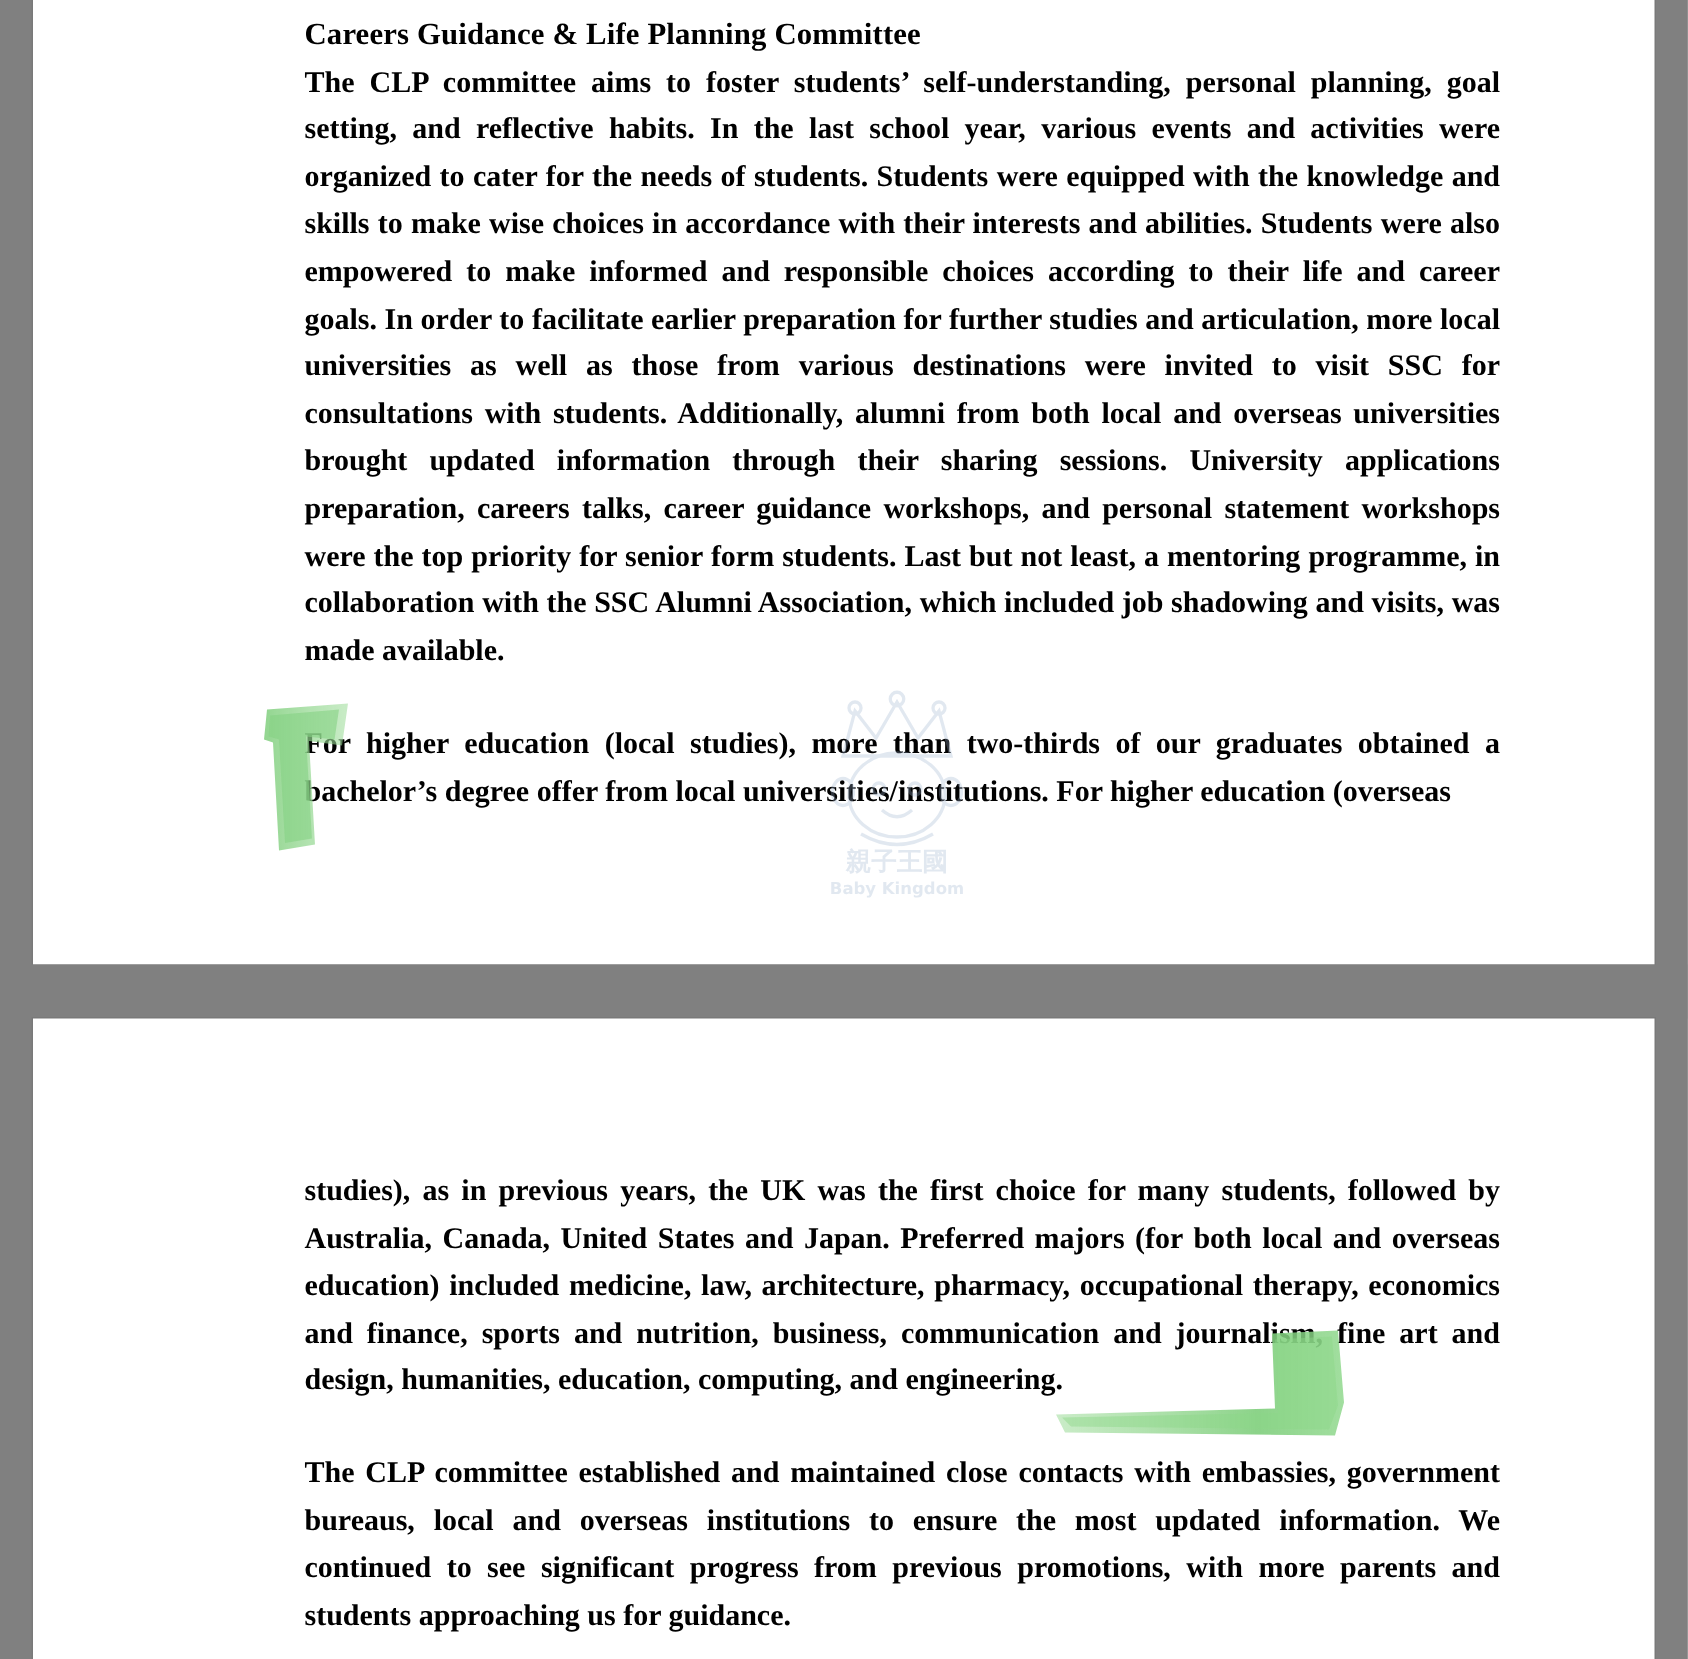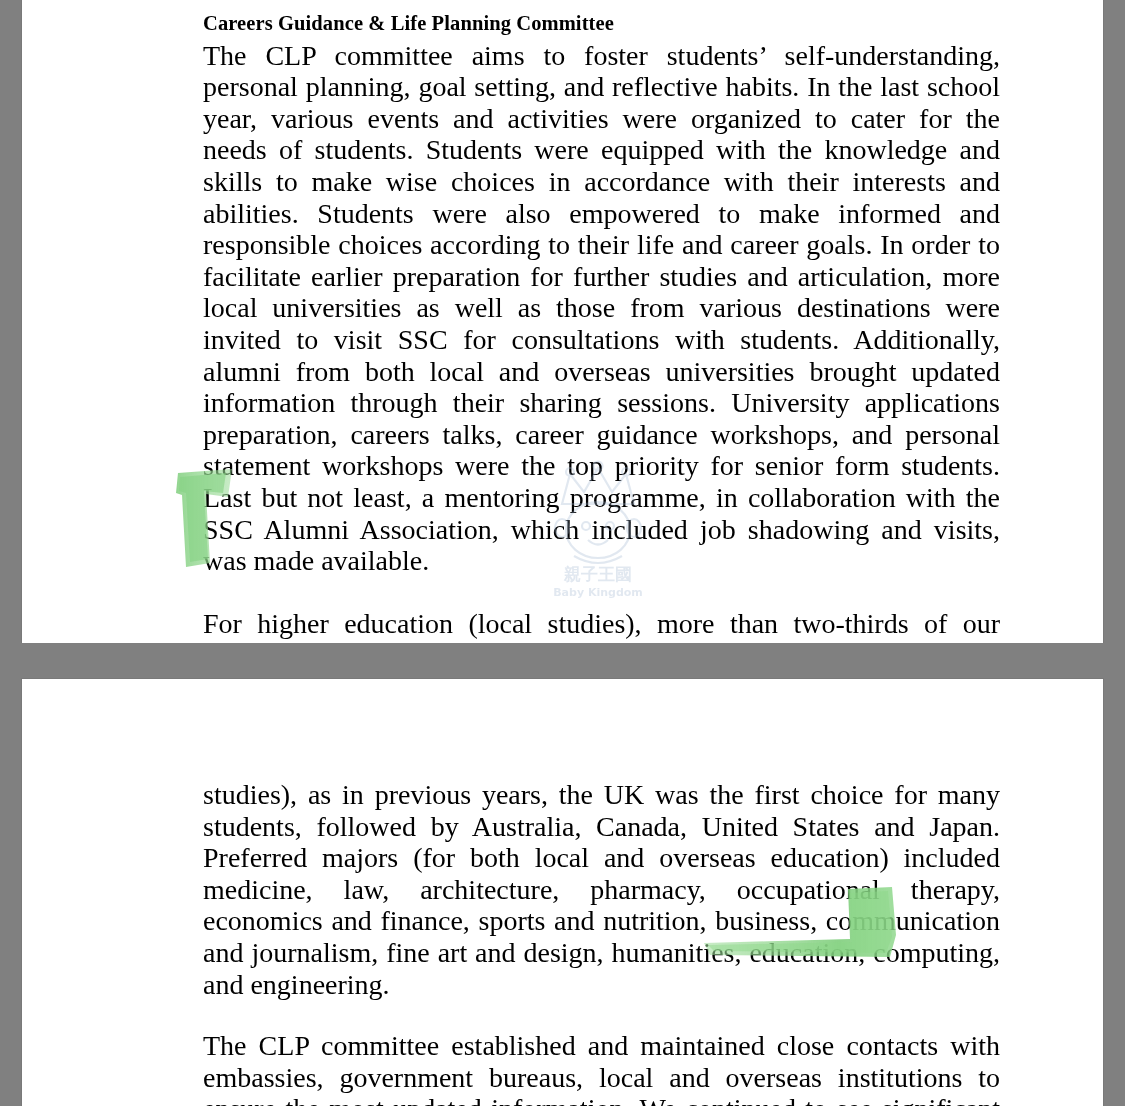--- a/index.html
+++ b/index.html
@@ -55,27 +55,28 @@
   .heading {
     font-weight: bold;
     font-size: 20.5px;
     line-height: 31.6px;
     color: #000;
     margin: 0 0 0 0;
     letter-spacing: 0.1px;
   }
 
   p.body-par {
-    font-size: 28px;
+    font-size: 20px;
     line-height: 31.6px;
     color: #000;
     margin: 0;
     text-align: justify;
     text-justify: inter-word;
     hyphens: none;
+    font-weight: bold;
   }
 
   .spacer-sm { height: 31px; }
   .spacer-md { height: 30px; }
 
   .page-number {
     position: absolute;
     left: 0;
     width: 797px;
     text-align: center;

